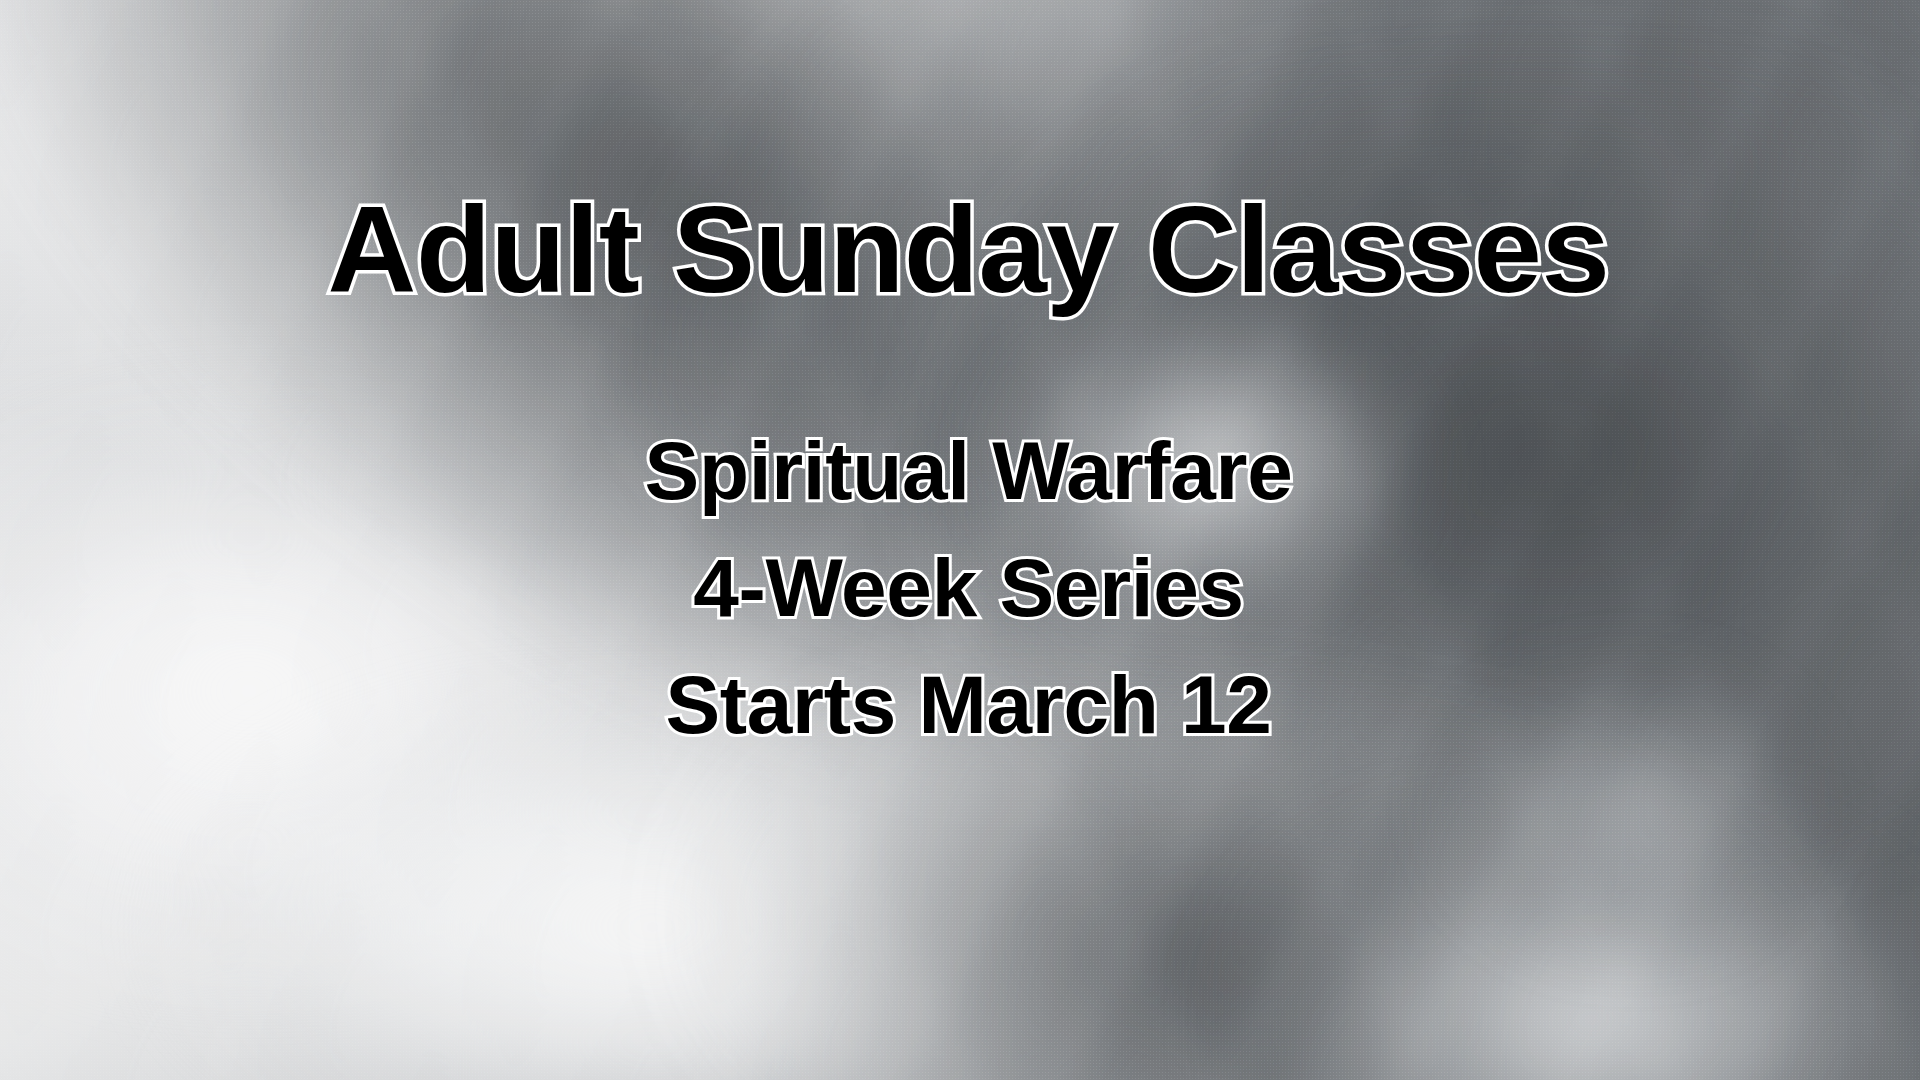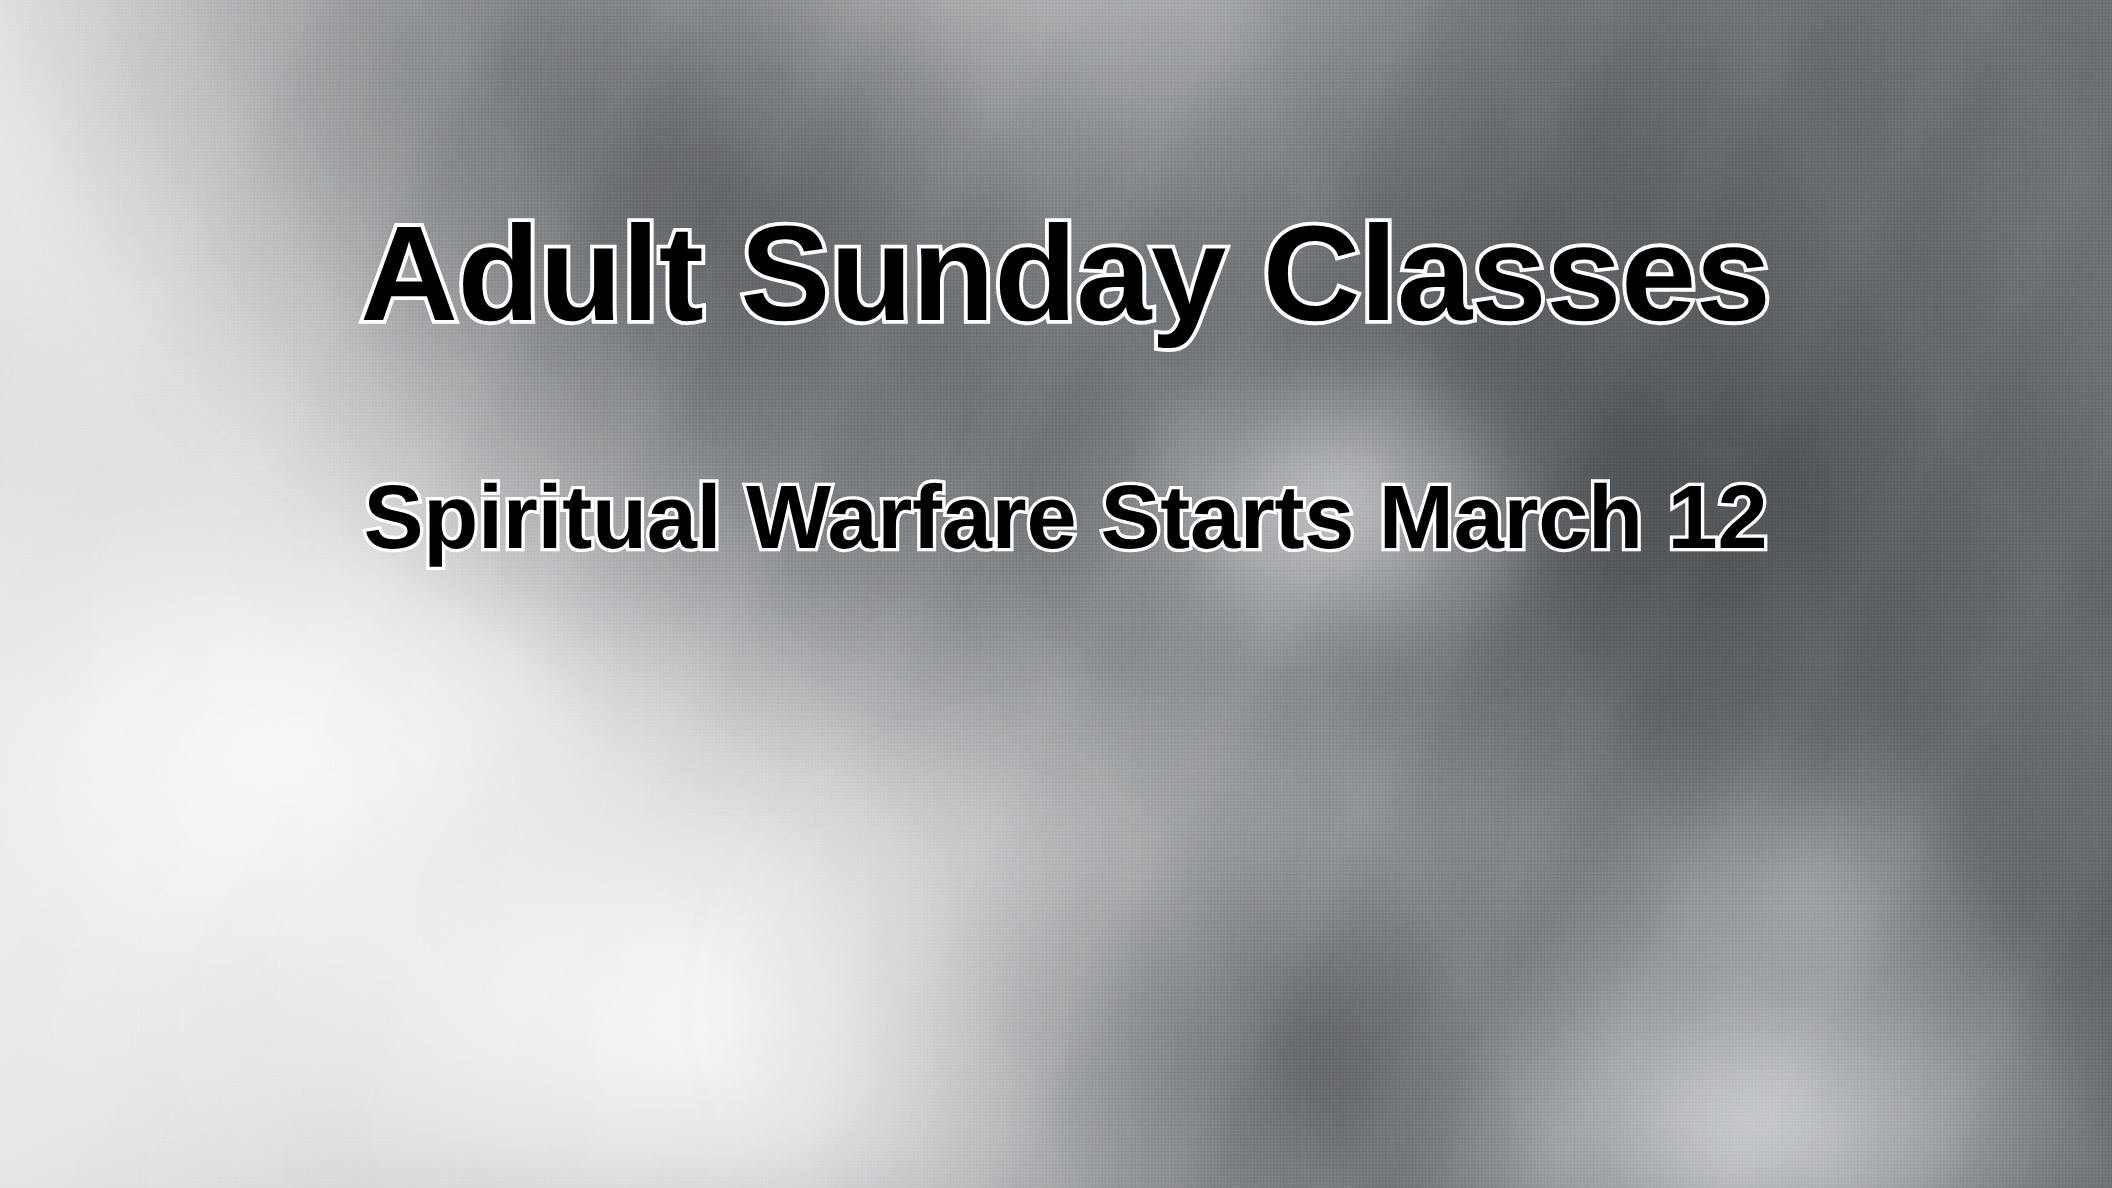--- a/index.html
+++ b/index.html
@@ -198,20 +198,21 @@
     color: #000000;
     text-align: center;
     white-space: nowrap;
     -webkit-text-stroke: 7px #ffffff;
     paint-order: stroke fill;
   }
 
   .sub-block {
     margin-top: 112px;
     display: flex;
+    flex-direction: column;
     align-items: center;
     gap: 22px;
   }
   .subline {
     font-size: 82px;
     line-height: 1.16;
     font-weight: 700;
     letter-spacing: -0.3px;
     color: #000000;
     text-align: center;
@@ -240,17 +241,18 @@
     <div class="grain"></div>
     <div class="desat"></div>
   </div>
 
   <div class="text-layer">
 
     <div class="headline">Adult Sunday Classes</div>
 
     <div class="sub-block">
       <div class="subline">Spiritual Warfare</div>
+      <div class="subline">4-Week Series</div>
       <div class="subline">Starts March 12</div>
     </div>
 
   </div>
 </div>
 
 </body></html>

